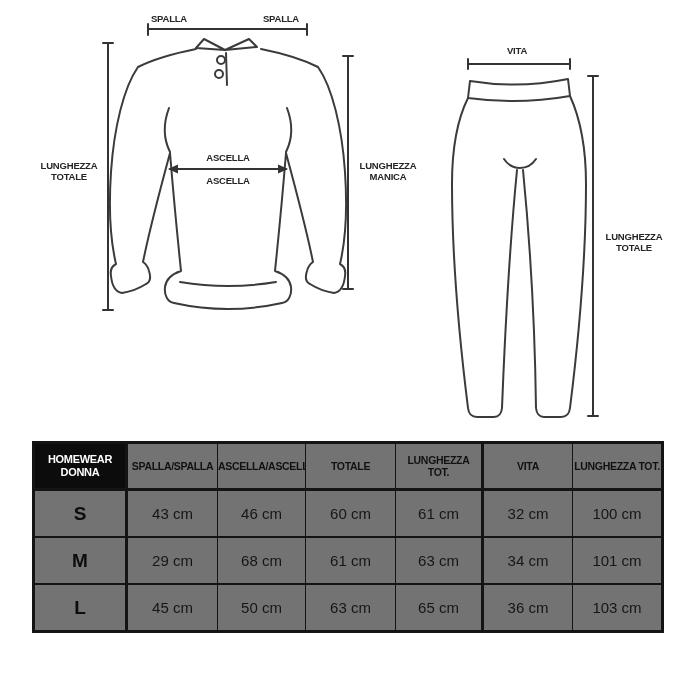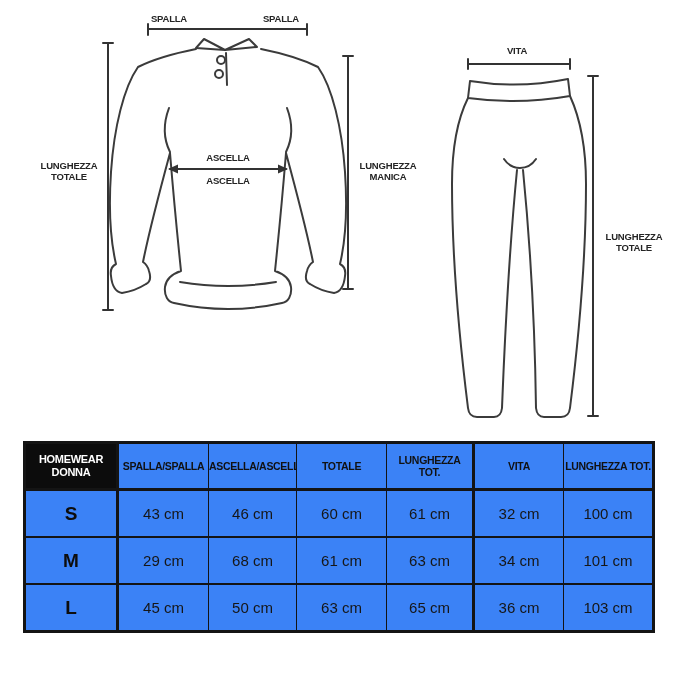--- a/index.html
+++ b/index.html
@@ -8,22 +8,22 @@
     font-family:"Liberation Sans",sans-serif;
   }
   .diagram-area{position:absolute;left:0;top:0;width:700px;height:441px;margin-top:12px;}
   .diagram-area svg{position:absolute;left:0;top:0;}
   .lbl{
     position:absolute;display:block;text-align:center;
     font:bold 9.5px/11px "Liberation Sans",sans-serif;
     letter-spacing:-0.2px;color:#242424;white-space:normal;
   }
   table.size-table{
-    position:absolute;left:23px;top:441px;width:629px;
-    border-collapse:collapse;table-layout:fixed;background:#3b82f6;
+    position:absolute;left:32px;top:441px;width:629px;
+    border-collapse:collapse;table-layout:fixed;background:#737373;
     border:3px solid #141414;
   }
   table.size-table th,table.size-table td{
     border:1.5px solid #141414;text-align:center;vertical-align:middle;
     padding:0;overflow:hidden;
   }
   table.size-table thead th{
     height:44px;font:bold 10.5px/12px "Liberation Sans",sans-serif;
     letter-spacing:-0.3px;color:#111;border-bottom:3px solid #141414;
   }

